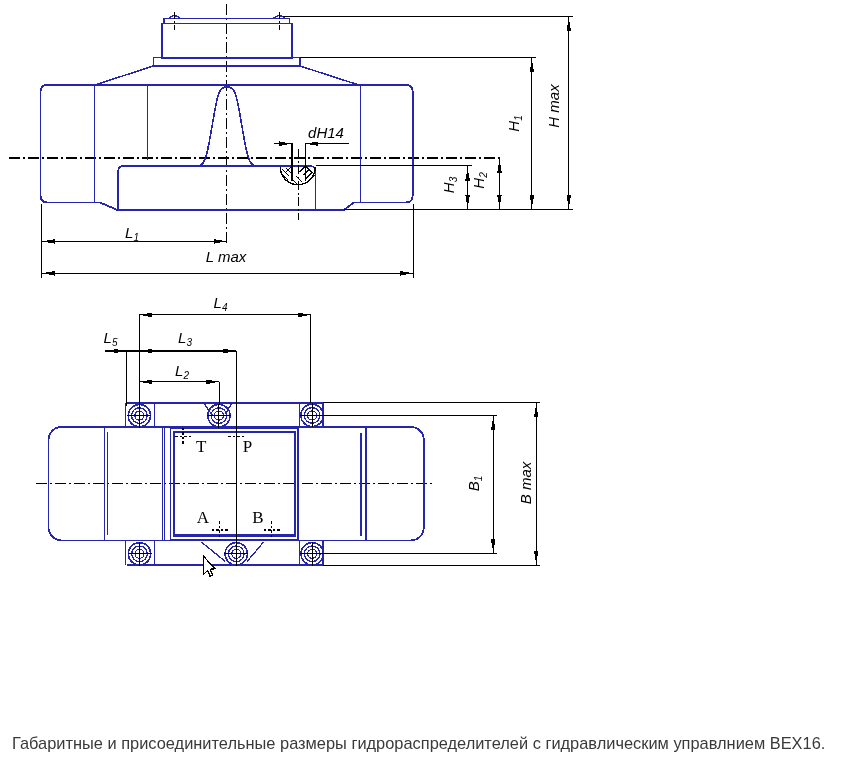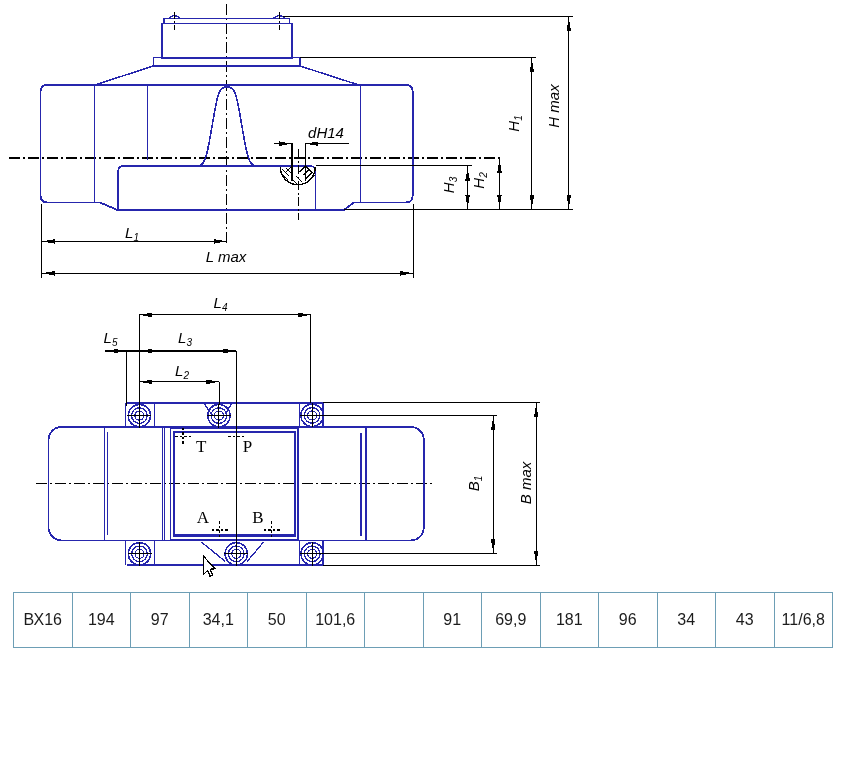--- a/index.html
+++ b/index.html
@@ -185,30 +185,15 @@
 <line x1="228.3" y1="436.5" x2="244.3" y2="436.5" stroke="#000000" stroke-width="1.2" stroke-dasharray="2.5,2"></line>
 <line x1="236.3" y1="427.5" x2="236.3" y2="445.5" stroke="#000000" stroke-width="1.2" stroke-dasharray="2.5,2"></line>
 <line x1="211.5" y1="530" x2="227.5" y2="530" stroke="#000000" stroke-width="1.2" stroke-dasharray="2.5,2"></line>
 <line x1="219.5" y1="521" x2="219.5" y2="539" stroke="#000000" stroke-width="1.2" stroke-dasharray="2.5,2"></line>
 <line x1="263.5" y1="530" x2="279.5" y2="530" stroke="#000000" stroke-width="1.2" stroke-dasharray="2.5,2"></line>
 <line x1="271.5" y1="521" x2="271.5" y2="539" stroke="#000000" stroke-width="1.2" stroke-dasharray="2.5,2"></line>
 <path d="M 203.3,556 L 203.3,574.5 L 207.5,570.7 L 210.1,576.3 L 212.8,575 L 210.2,569.3 L 215,568.7 Z" fill="#ffffff" stroke="#000000" stroke-width="1.3"></path>
 </svg>
 <table>
 <tbody>
-<tr class="v">
-          <td>ВХ16</td>
-          <td>194</td>
-          <td>97</td>
-          <td>34,1</td>
-          <td>50</td>
-          <td>101,6</td>
-          <td></td>
-          <td>91</td>
-          <td>69,9</td>
-          <td>181</td>
-          <td>96</td>
-          <td>34</td>
-          <td>43</td>
-          <td>11/6,8</td>
-        </tr>
 </tbody>
     </table>
+<div id="cap">Габаритные и присоединительные размеры гидрораспределителей с гидравлическим управлнием ВЕХ16.</div>
 </div>
 </body></html>

